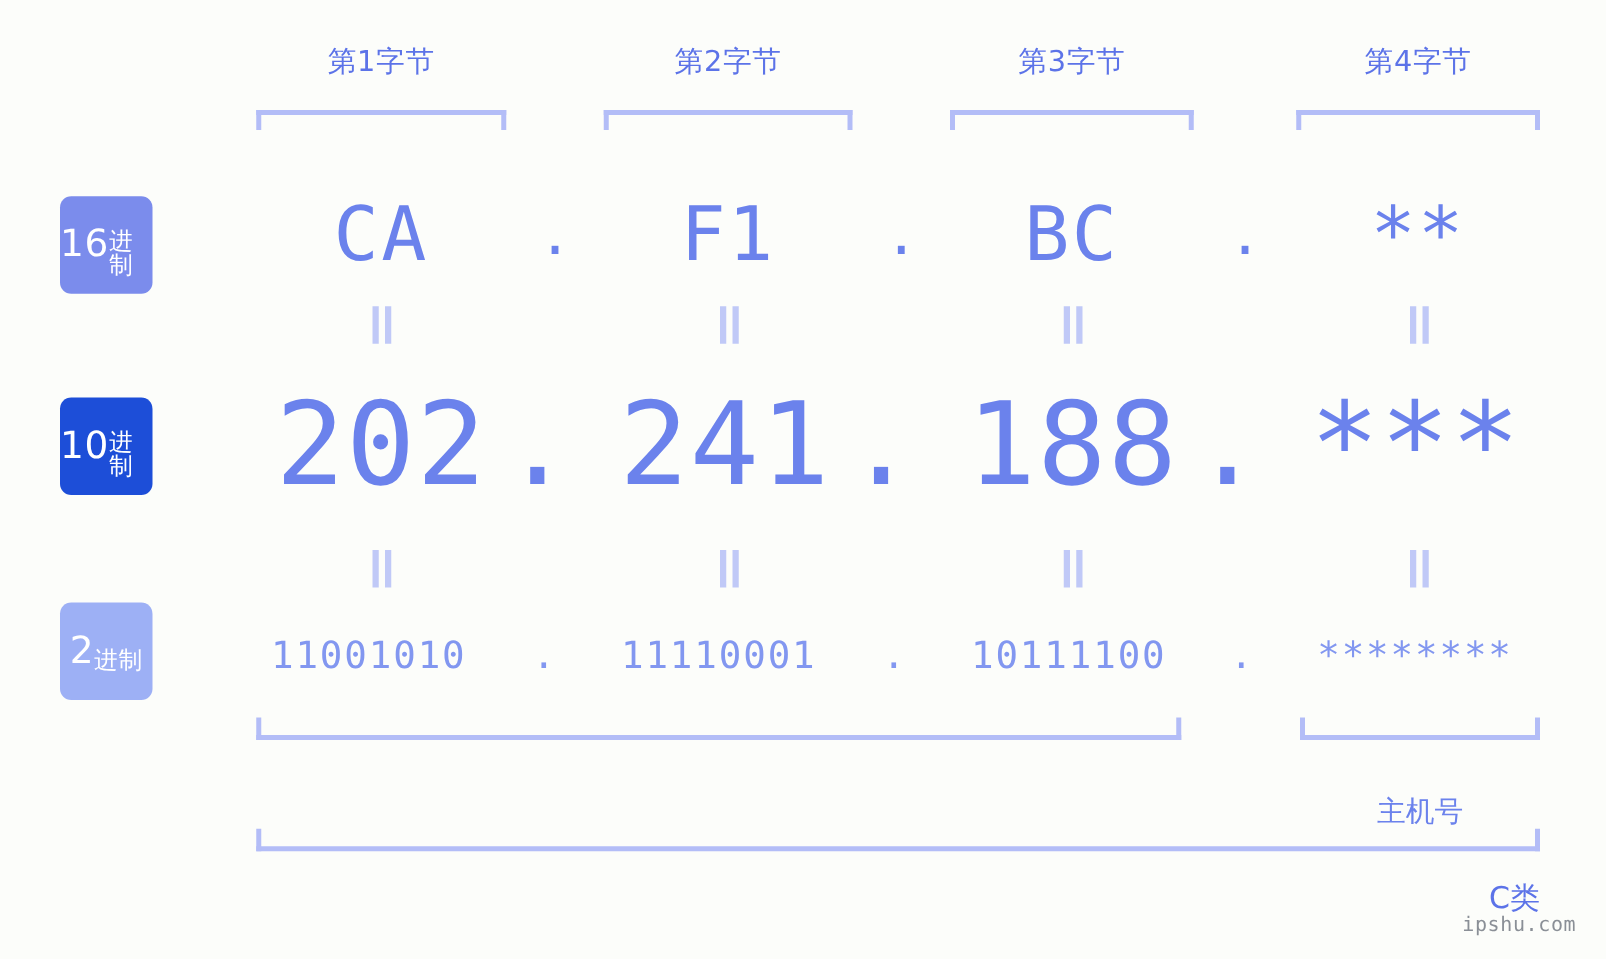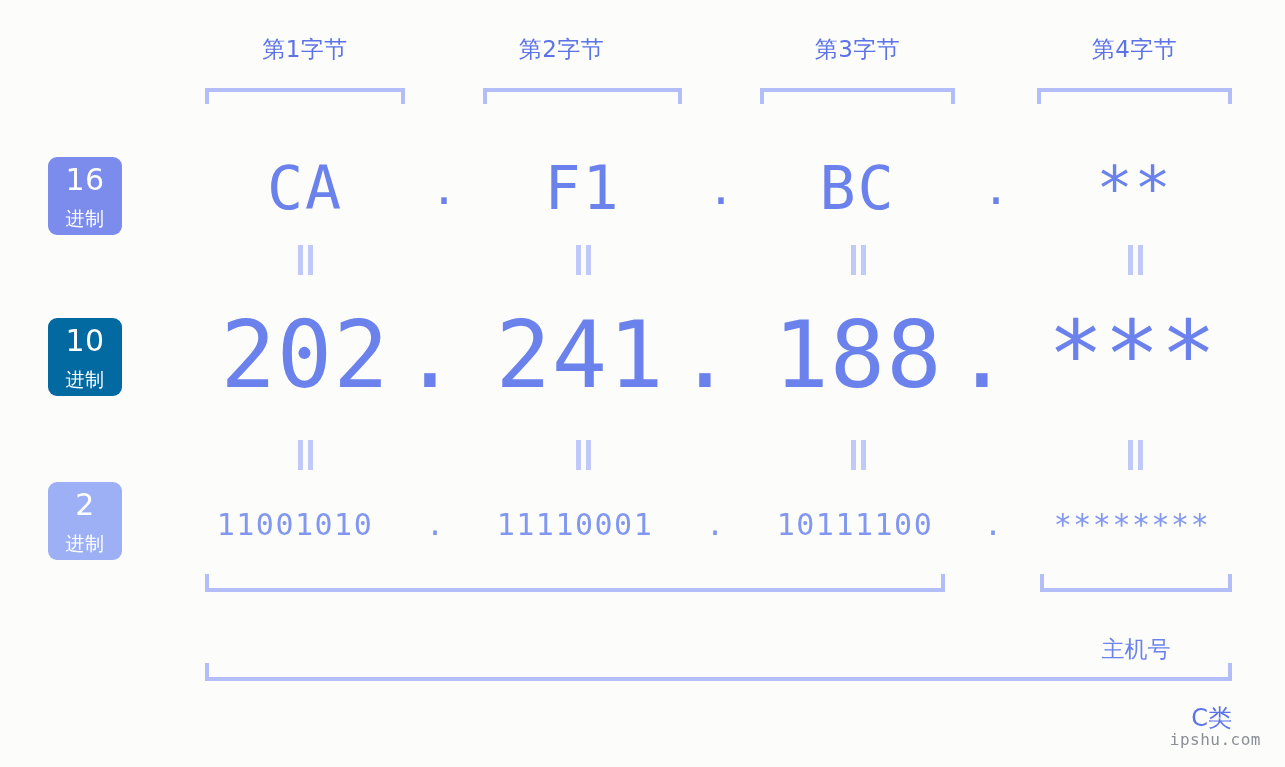--- a/index.html
+++ b/index.html
@@ -54,21 +54,21 @@
 
   
   .badge {
     position: absolute;
     left: 48px;
     width: 74px;
     height: 78px;
     border-radius: 9px;
     color: #ffffff;
     display: flex;
-    flex-direction: column;
+    flex-direction: row;
     align-items: center;
     justify-content: center;
     box-sizing: border-box;
     line-height: 1;
   }
   .badge .num {
     font-size: 30px;
     font-weight: 400;
     letter-spacing: 0.5px;
   }
@@ -158,34 +158,34 @@
     font-family: "DejaVu Sans Mono", monospace;
     letter-spacing: 0.5px;
   }
 </style>
 </head>
 <body>
 
 <div id="stage">
 
   <div class="byte-label" style="left:205px; width:200px;">第1字节</div>
-  <div class="byte-label" style="left:462px; width:199px;">第2字节</div>
+  <div class="byte-label" style="left:483px; width:199px;">第2字节</div>
   <div class="byte-label" style="left:760px; width:195px;">第3字节</div>
   <div class="byte-label" style="left:1037px; width:195px;">第4字节</div>
 
   <div class="bracket-top" style="left:205px; width:200px;"></div>
   <div class="bracket-top" style="left:483px; width:199px;"></div>
   <div class="bracket-top" style="left:760px; width:195px;"></div>
   <div class="bracket-top" style="left:1037px; width:195px;"></div>
 
   <div class="badge" style="top:157px; background:#7b8cec;">
     <span class="num">16</span>
     <span class="suffix">进制</span>
   </div>
-  <div class="badge" style="top:318px; background:#0369a1;">
+  <div class="badge" style="top:318px; background:#1d4ed8;">
     <span class="num">10</span>
     <span class="suffix">进制</span>
   </div>
   <div class="badge" style="top:482px; background:#9db0f5;">
     <span class="num">2</span>
     <span class="suffix">进制</span>
   </div>
 
   <div class="row row-hex">
     <div class="cell" style="position:absolute; left:205px; width:200px;">CA</div>

